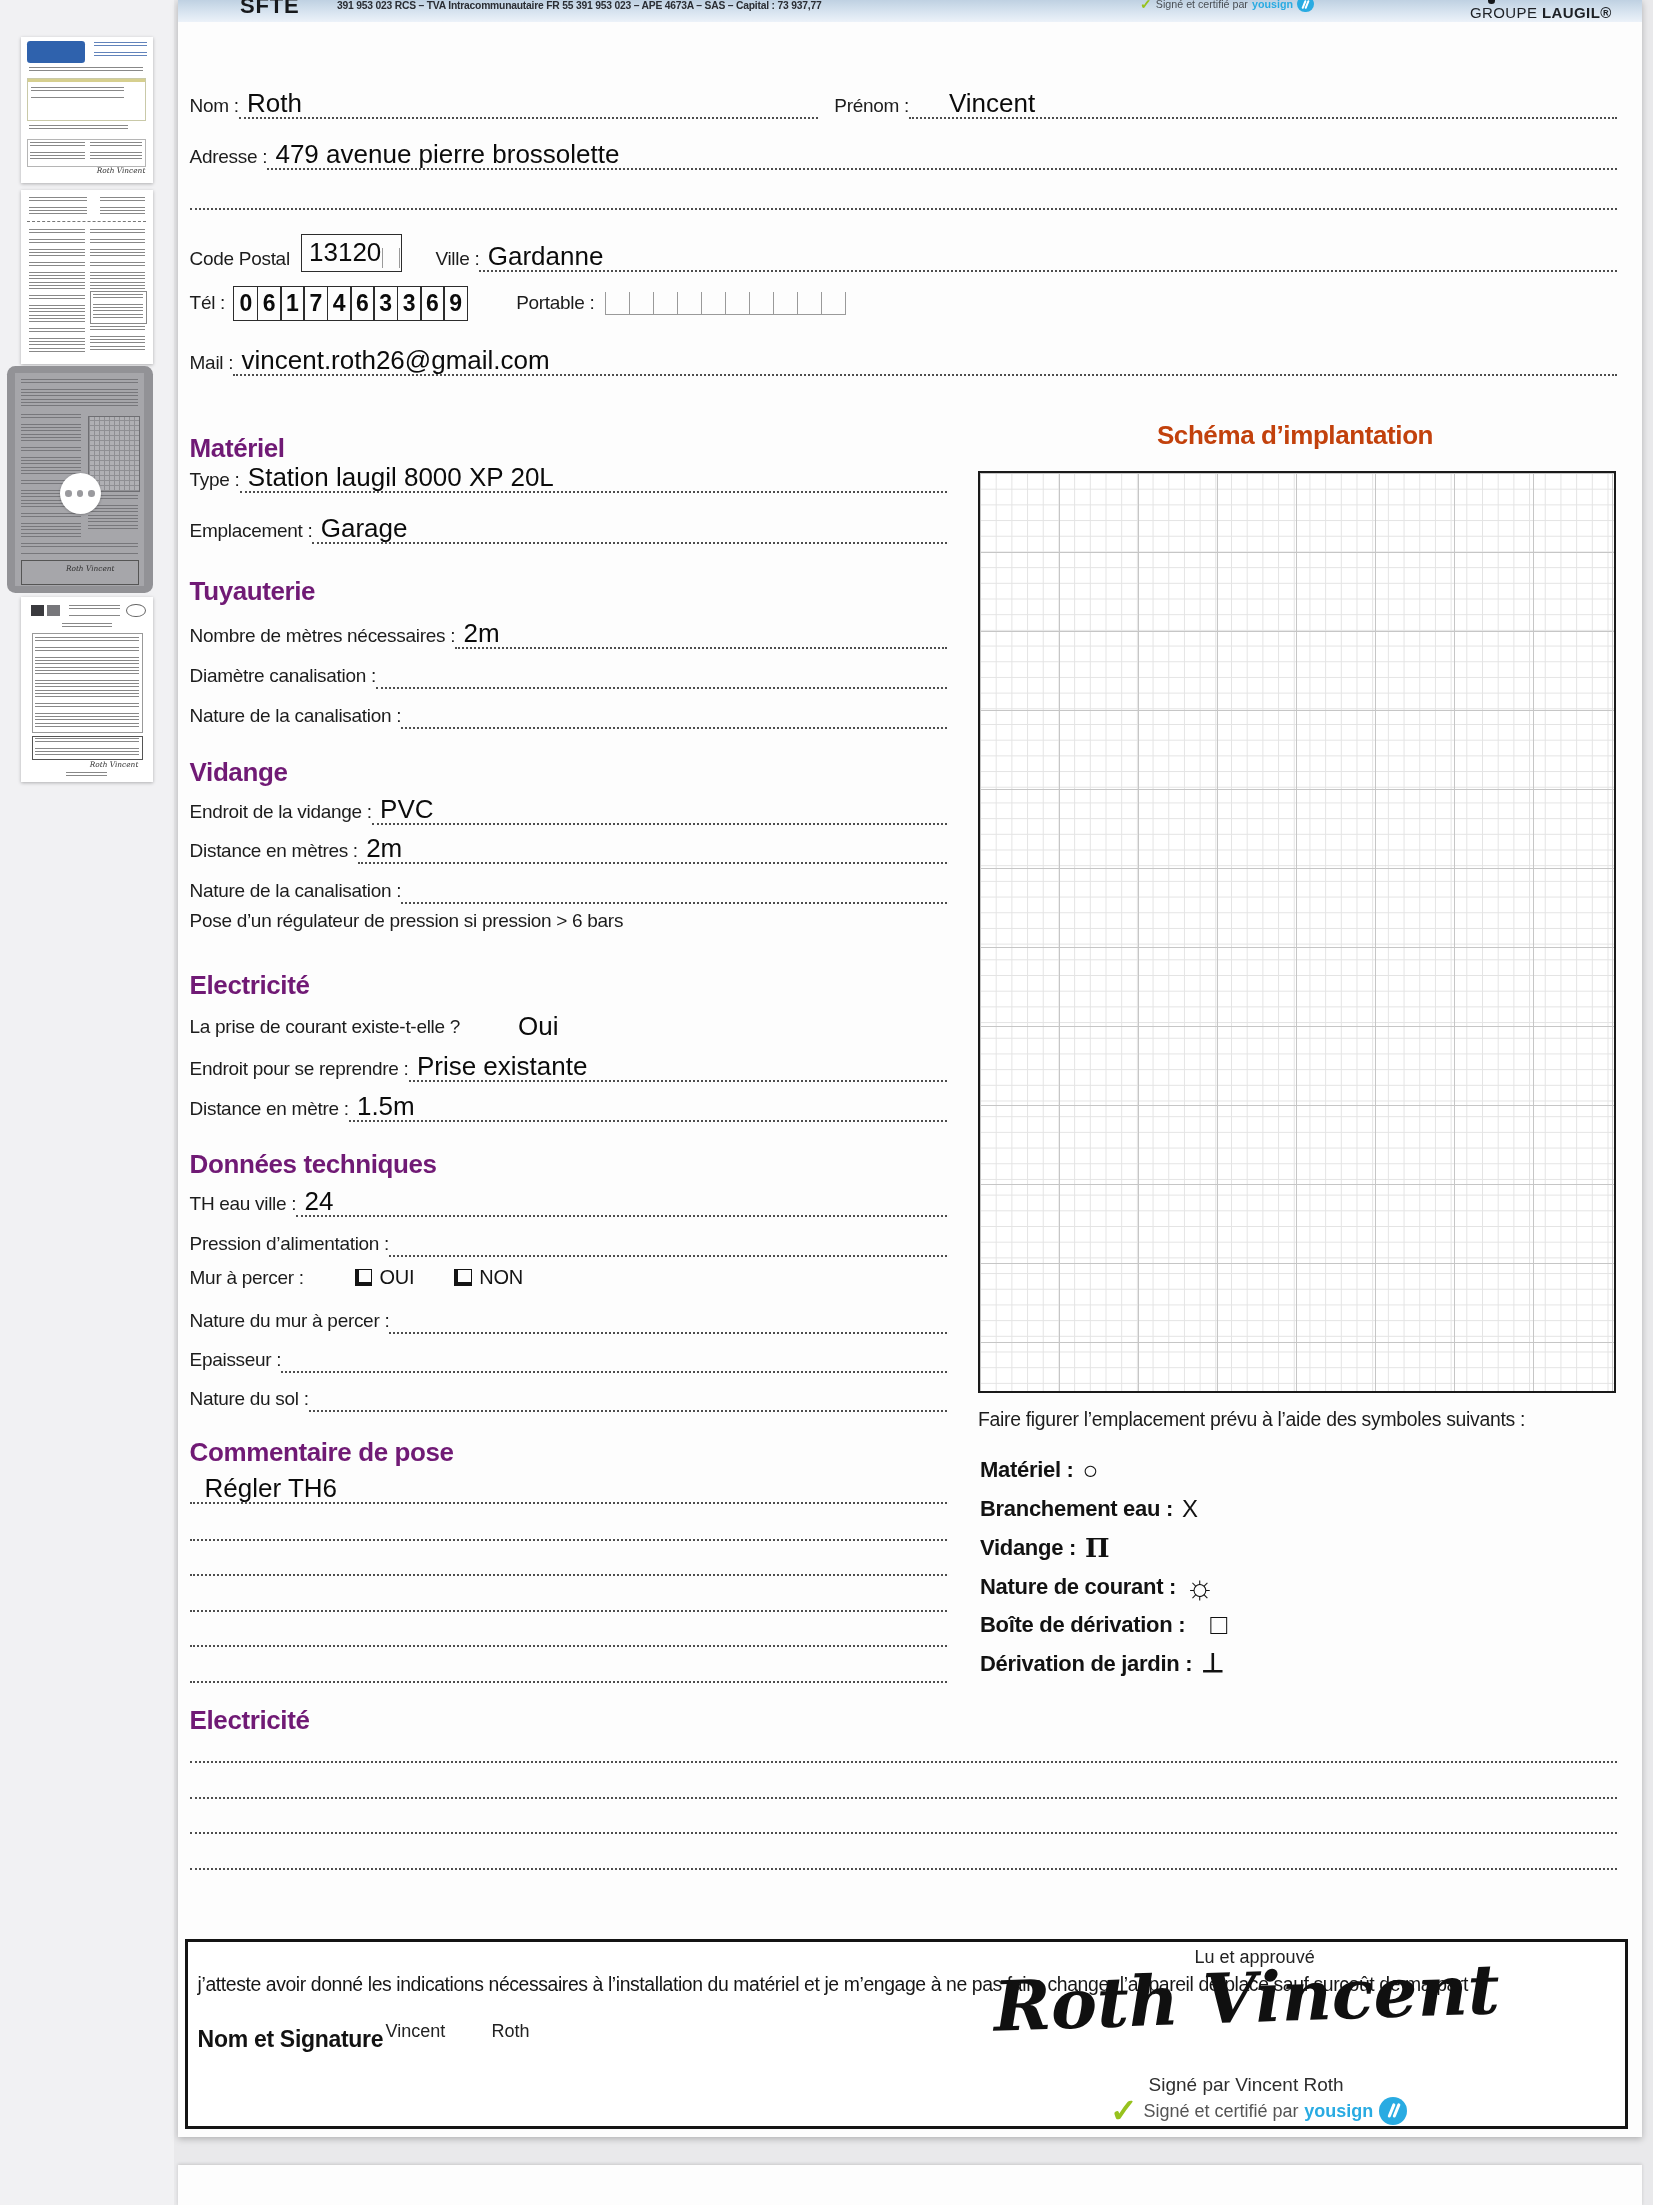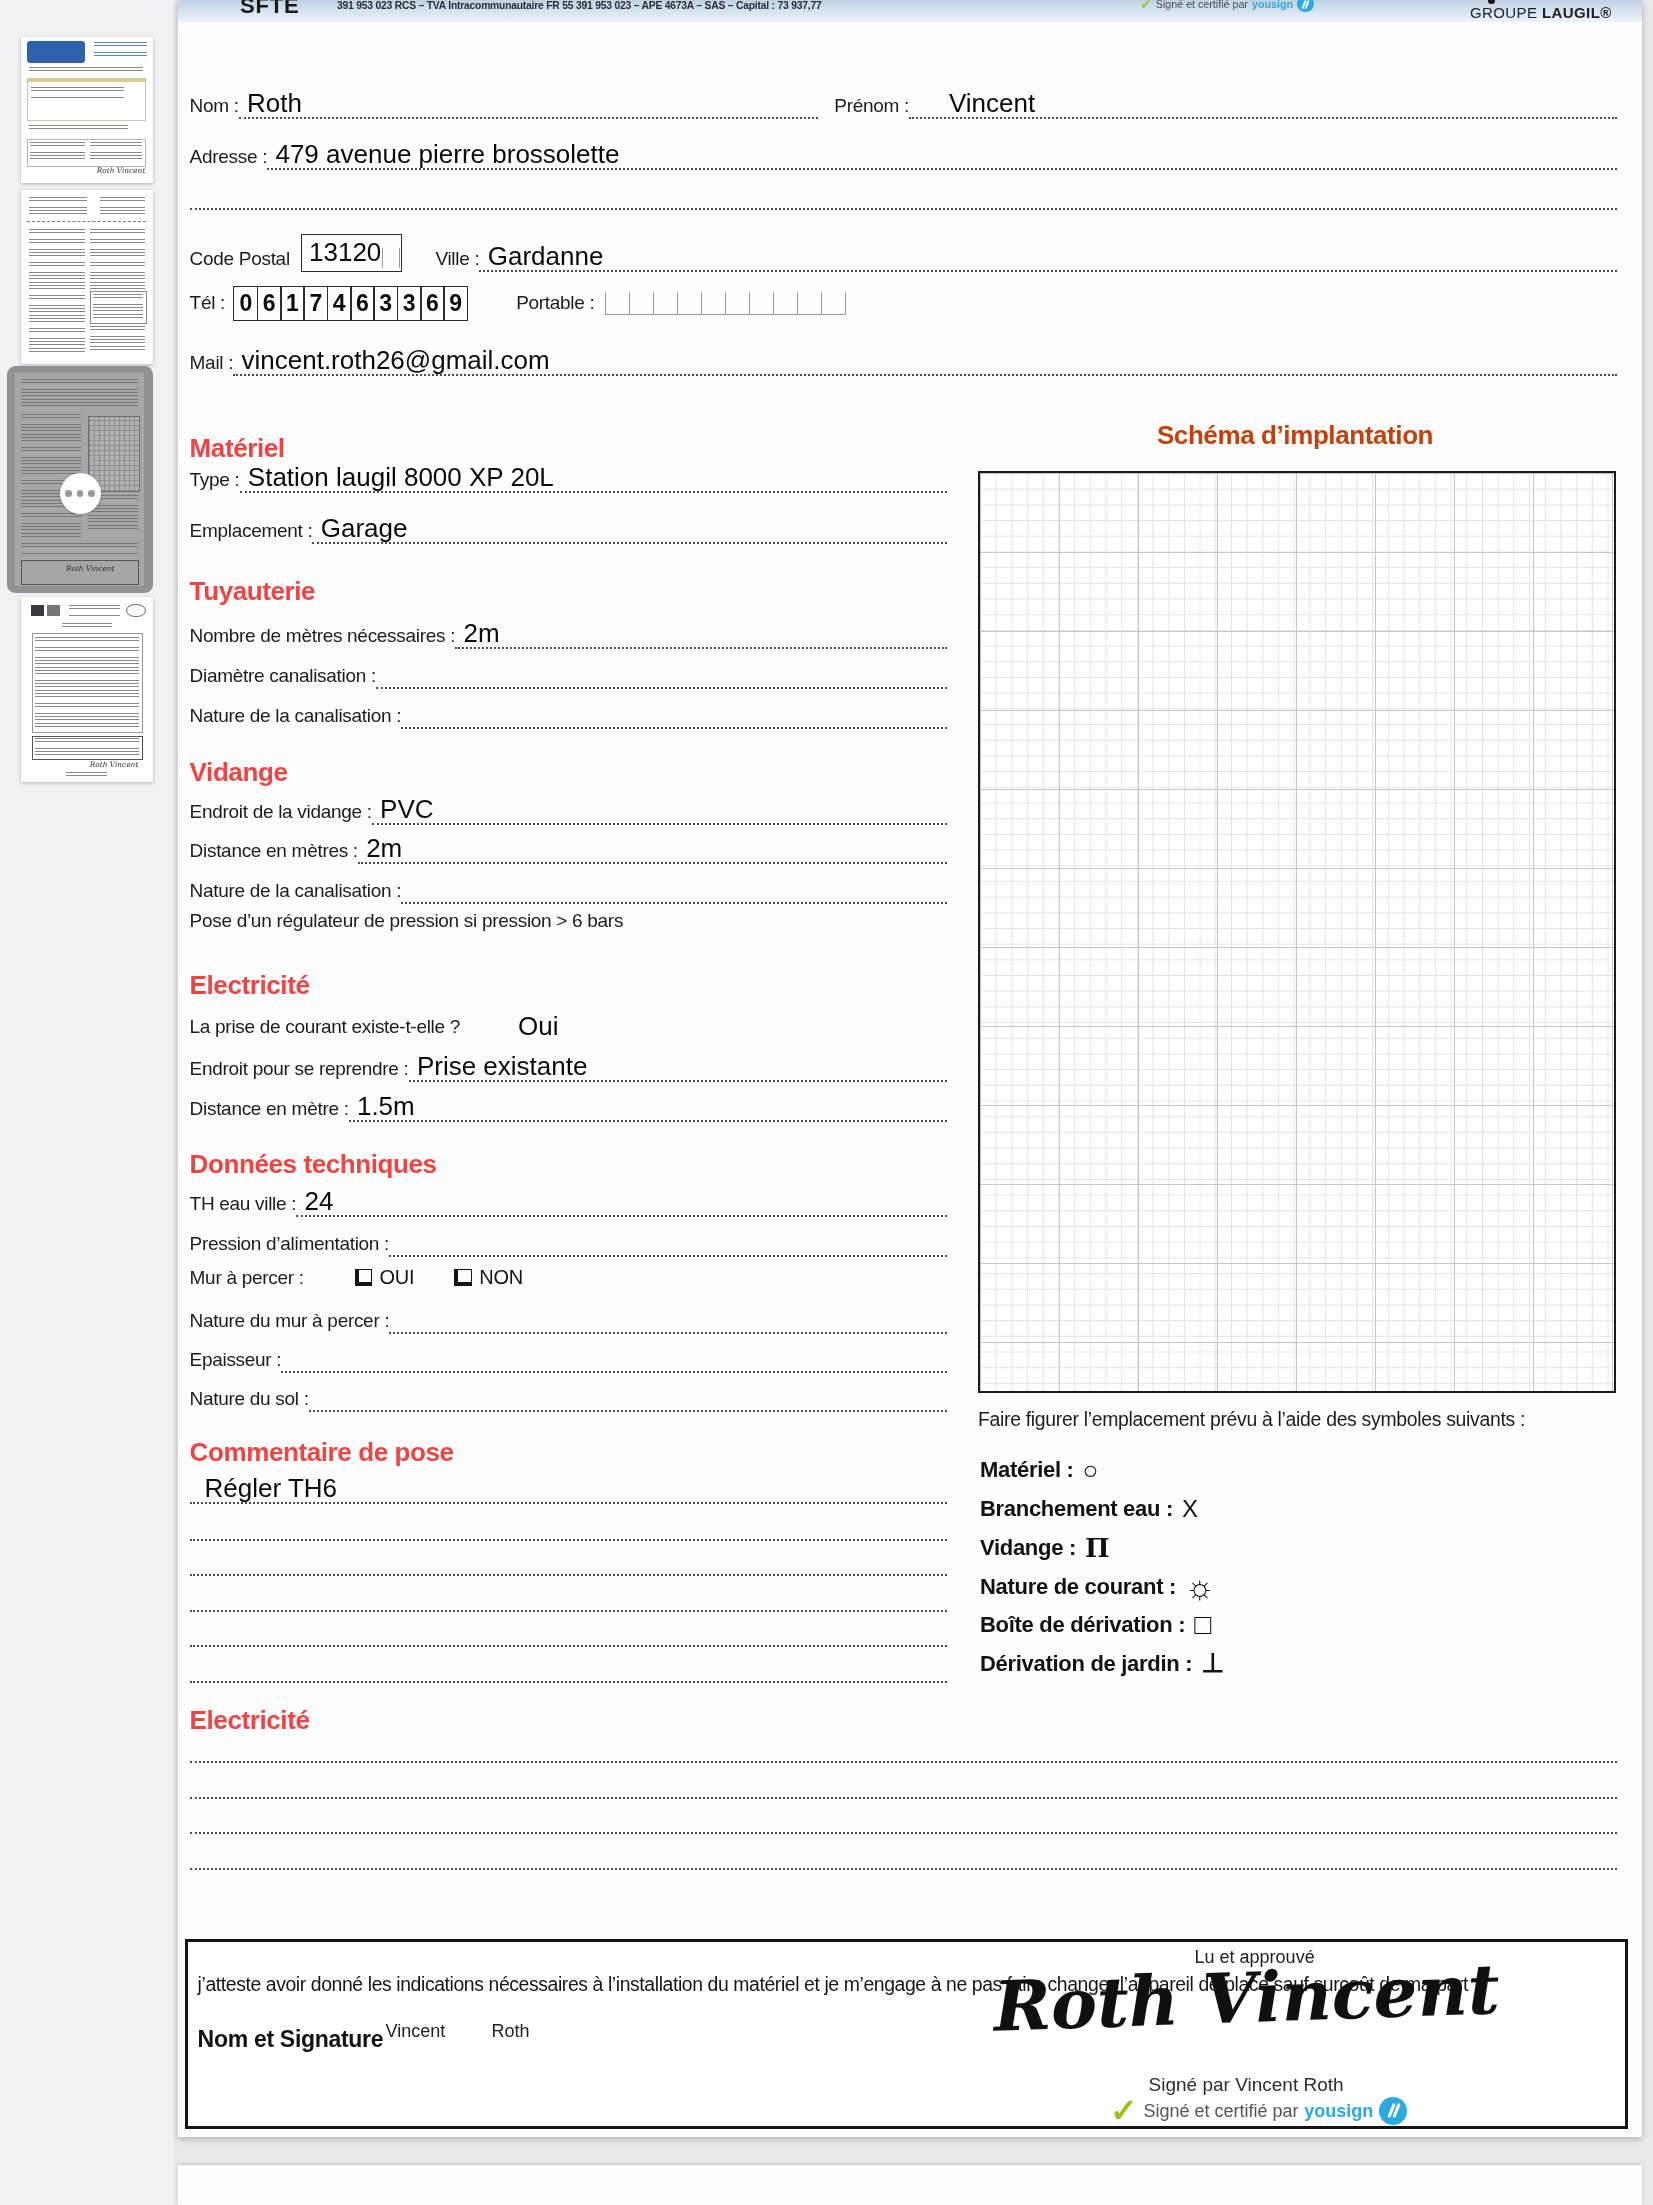--- a/index.html
+++ b/index.html
@@ -38,21 +38,21 @@
   .ys::before,.ys::after{content:"";position:absolute;background:#fff;width:12%;height:55%;top:22%;transform:rotate(22deg);border-radius:1.7px;}
   .ys::before{left:38%;}
   .ys::after{left:56%;}
 
   
   .row{position:absolute;left:11.6px;display:flex;align-items:flex-end;}
   .lbl{font-size:19px;letter-spacing:-0.3px;color:#1c1c1c;white-space:pre;padding-bottom:3.3px;line-height:1.05;}
   .line{flex:1;border-bottom:2.1px dotted #4d4d4d;display:flex;align-items:flex-end;min-width:0;}
   .val{font-size:26px;color:#0b0b0b;line-height:1.02;margin-left:8.3px;white-space:pre;padding-bottom:0.8px;}
   .eline{position:absolute;left:11.6px;border-bottom:2.1px dotted #4d4d4d;height:0;}
-  .h{position:absolute;left:11.6px;font-size:26px;font-weight:800;letter-spacing:-0.4px;color:#ef4444;}
+  .h{position:absolute;left:11.6px;font-size:26px;font-weight:800;letter-spacing:-0.4px;color:#701a75;}
   .note{position:absolute;left:11.6px;font-size:19px;letter-spacing:-0.3px;color:#1c1c1c;}
   .cpbox{position:relative;width:99px;height:36px;border:1.7px solid #2c2c2c;display:flex;align-items:center;margin-left:11.6px;}
   .cpbox .val{margin-left:6.6px;}
   .tick{position:absolute;bottom:3.3px;width:0;height:20px;border-left:1.7px solid #9a9a9a;}
   .digits{display:flex;margin-left:10px;}
   .dg{width:23px;height:33px;border:1.7px solid #2c2c2c;margin-left:-1.7px;display:flex;align-items:center;justify-content:center;font-size:23px;font-weight:600;color:#0b0b0b;}
   .pcells{display:flex;border-left:1.7px solid #9a9a9a;margin-left:10px;height:23px;}
   .pc{width:23px;border-right:1.7px solid #9a9a9a;border-bottom:1.7px solid #9a9a9a;}
   .cb{display:inline-block;width:12.4px;height:11.6px;border:1.7px solid #141414;border-left-width:4.1px;border-bottom-width:4.1px;}
   .cblbl{font-size:20px;letter-spacing:-0.2px;margin-left:7.4px;color:#141414;}
@@ -365,21 +365,21 @@
       <span class="lsym s1">X</span>
     </div>
     <div class="lrow" style="top:1530px;">
       <span class="llbl">Vidange :</span>
       <span class="lsym s2">Π</span>
     </div>
     <div class="lrow" style="top:1569px;">
       <span class="llbl">Nature de courant :</span>
       <span class="lsym s3">☼</span>
     </div>
-    <div class="lrow" style="top:1607px;">
+    <div class="lrow" style="top:1607px;gap:16px;">
       <span class="llbl">Boîte de dérivation :</span>
       <span class="lsym s4">□</span>
     </div>
     <div class="lrow" style="top:1646px;">
       <span class="llbl">Dérivation de jardin :</span>
       <span class="lsym s5">⊥</span>
     </div>
 
     <div class="sigbox">
       <div class="lu">Lu et approuvé</div>

